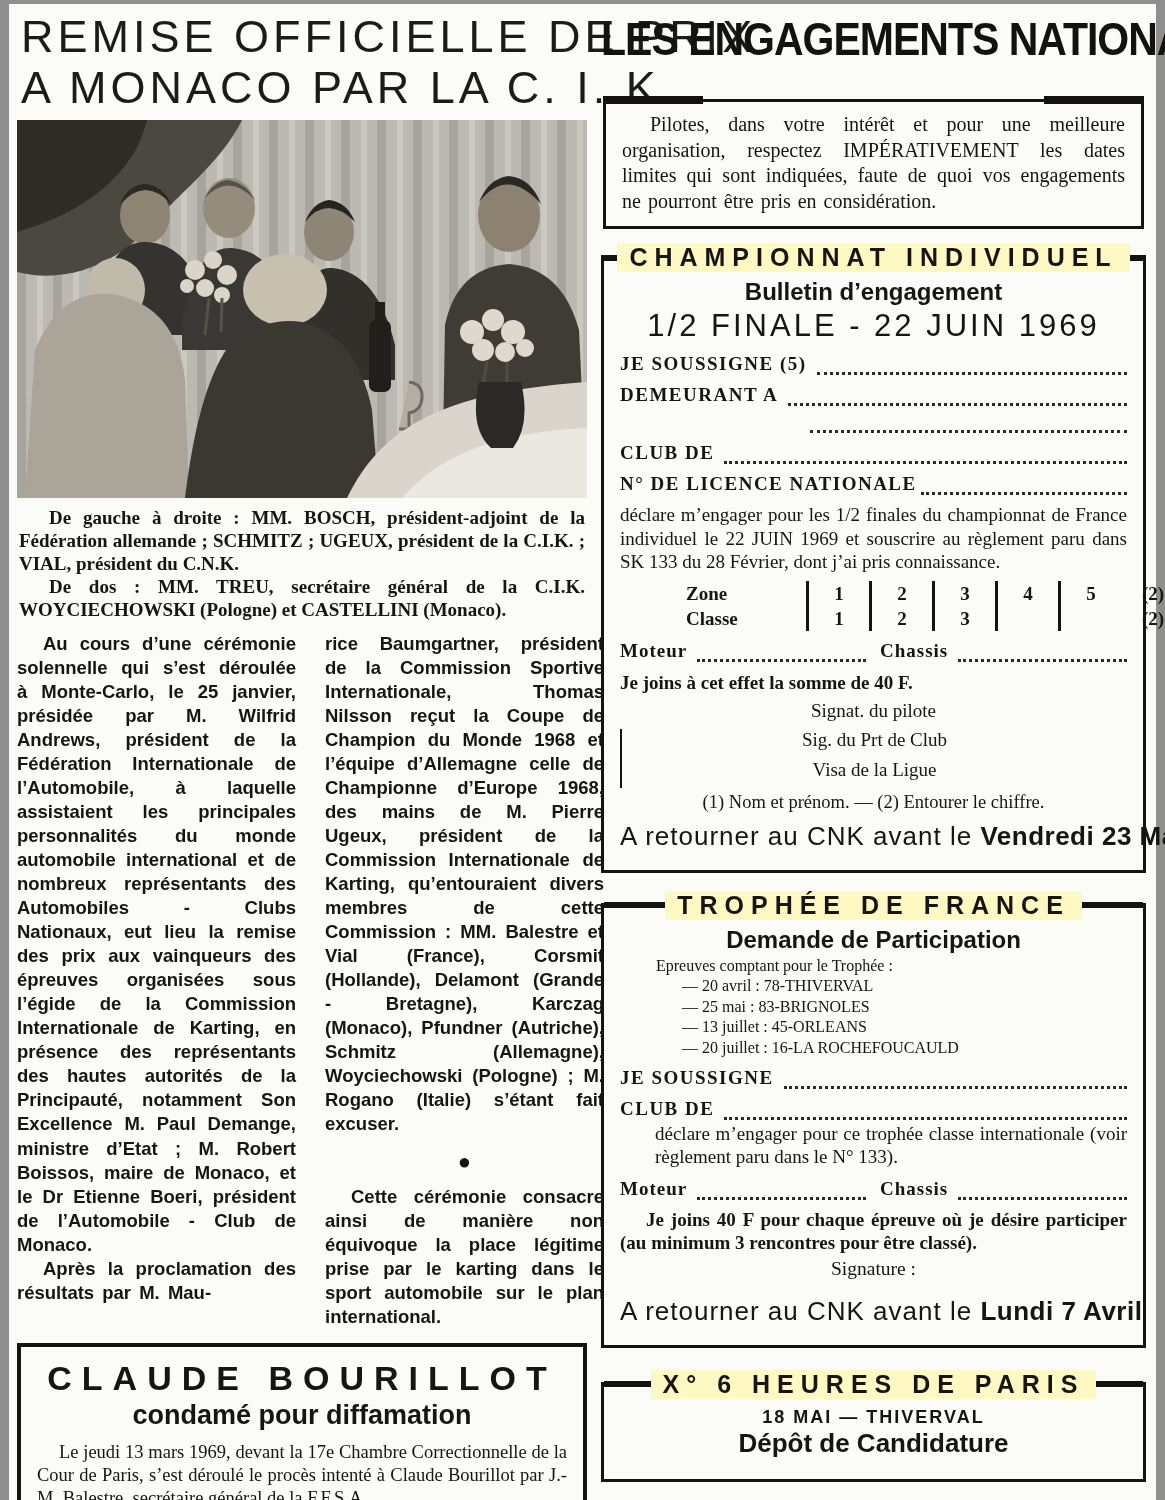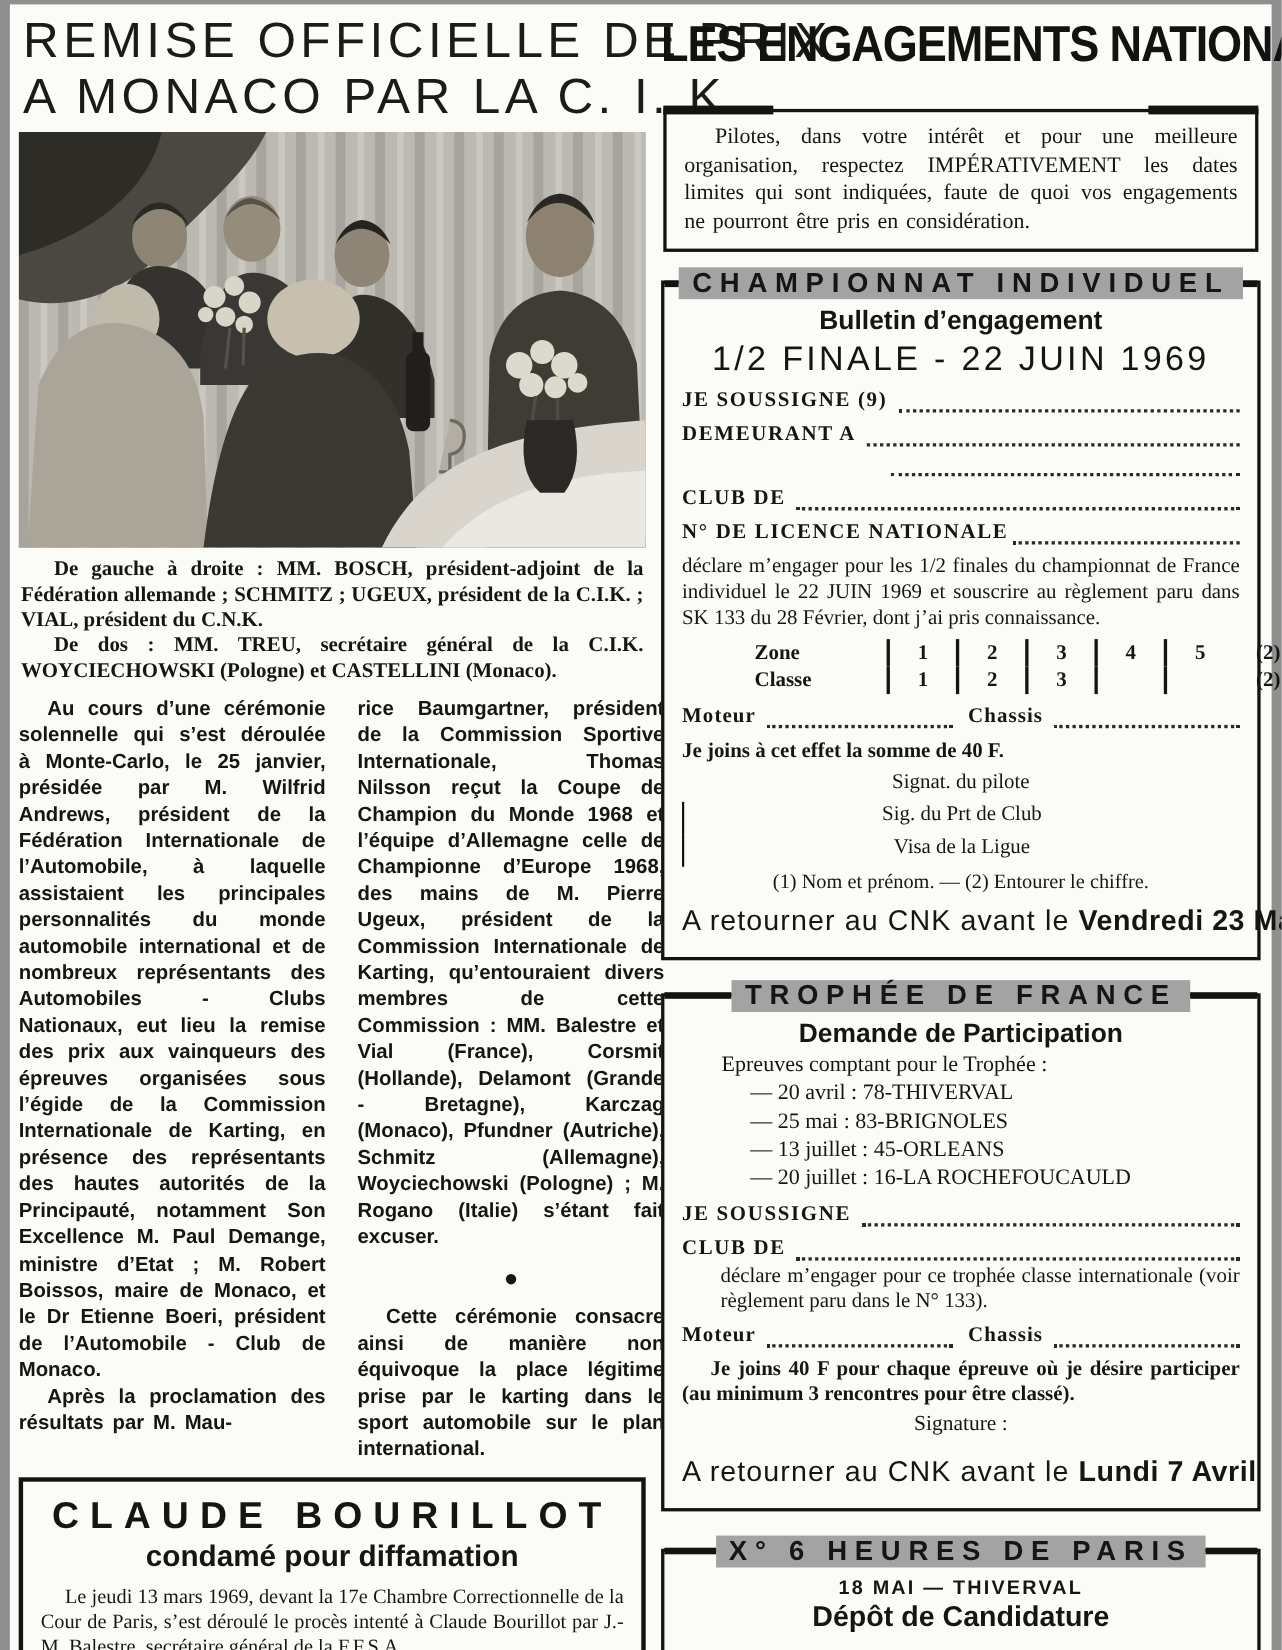--- a/index.html
+++ b/index.html
@@ -40,21 +40,21 @@
   .notice{position:relative;border:3px solid #141311;margin:38px 2px 0 2px;
           padding:10px 16px 12px 16px;}
   .notice::before,.notice::after{content:"";position:absolute;top:-6px;width:100px;height:8px;background:#141311;}
   .notice::before{left:-3px;} .notice::after{right:-3px;}
   .notice p{margin:0;font-size:20px;line-height:1.28;text-align:justify;text-indent:28px;word-spacing:2px;}
 
   .formbox{position:relative;border:3px solid #141311;margin-top:26px;
            padding:0 16px 12px 16px;background:#fbfbf8;}
   .box-head{display:flex;align-items:center;margin:-15px -16px 6px -16px;}
   .box-head::before,.box-head::after{content:"";flex:1;height:6px;background:#141311;}
-  .box-title{padding:0 12px;background:#a3a3a3;font-family:"Liberation Sans",sans-serif;
+  .box-title{padding:0 12px;background:#fef9c3;font-family:"Liberation Sans",sans-serif;
              font-weight:800;font-size:25px;letter-spacing:7px;white-space:nowrap;}
   .center{text-align:center;}
   .bold-sub{font-family:"Liberation Sans",sans-serif;font-weight:800;font-size:24px;margin:2px 0;}
   .futura-line{font-family:"Liberation Sans",sans-serif;font-weight:300;font-size:31px;
                letter-spacing:3px;margin:0 0 2px 0;}
   .zones{font-family:"Liberation Sans",sans-serif;font-weight:bold;font-size:16.5px;
          line-height:1.25;text-align:center;margin:0 0 10px 0;}
   .form-row{display:flex;align-items:flex-end;margin:9px 0 0 0;}
   .flabel{font-weight:bold;font-size:19px;letter-spacing:1px;white-space:nowrap;}
   .flabel.caps{letter-spacing:1.5px;}
@@ -70,21 +70,21 @@
   .zc-cell{width:60px;flex:none;text-align:center;border-left:3px solid #141311;}
   .zc-suffix{width:64px;flex:none;text-align:center;}
   .fee-line{margin:10px 0 0 0;font-weight:bold;font-size:19px;}
   .sig-row{display:flex;height:88px;margin-top:6px;flex-direction:column;}
   .sig-col{flex:1;font-size:19px;text-align:center;padding-top:0;}
   .sig-col + .sig-col{border-left:2px solid #141311;}
   .footnote{font-size:18.5px;text-align:center;margin-top:4px;}
   .return-line{font-family:"Liberation Sans",sans-serif;font-weight:300;font-size:26px;
                letter-spacing:1px;text-align:center;margin:8px 0 6px 0;white-space:nowrap;}
   .return-line b{font-weight:800;letter-spacing:0.5px;}
-  .events{margin:2px 0 0 36px;font-size:20px;line-height:1.28;}
+  .events{margin:2px 0 0 36px;font-size:16px;line-height:1.28;}
   .events .ev{margin-left:26px;}
   .date-line{font-family:"Liberation Sans",sans-serif;font-weight:800;font-size:18px;
              letter-spacing:2px;text-align:center;margin-top:8px;}
   .sub-big{font-family:"Liberation Sans",sans-serif;font-weight:800;font-size:26px;
            text-align:center;margin:0 0 8px 0;}
   .sig-label{font-size:19.5px;text-align:center;margin-top:4px;}
 </style>
 </head>
 <body>
 
@@ -191,21 +191,21 @@
       </div>
 
       <div class="formbox">
         <div class="box-head">
           <span class="box-title">CHAMPIONNAT INDIVIDUEL</span>
         </div>
         <div class="center bold-sub">Bulletin d’engagement</div>
         <div class="center futura-line">1/2 FINALE - 22 JUIN 1969</div>
 
         <div class="form-row">
-          <span class="flabel caps">JE SOUSSIGNE (9)</span>
+          <span class="flabel caps">JE SOUSSIGNE (5)</span>
           <span class="dots"></span>
         </div>
         <div class="form-row">
           <span class="flabel caps">DEMEURANT A</span>
           <span class="dots"></span>
         </div>
         <div class="form-row">
           <span class="dots indent-dots"></span>
         </div>
         <div class="form-row">

